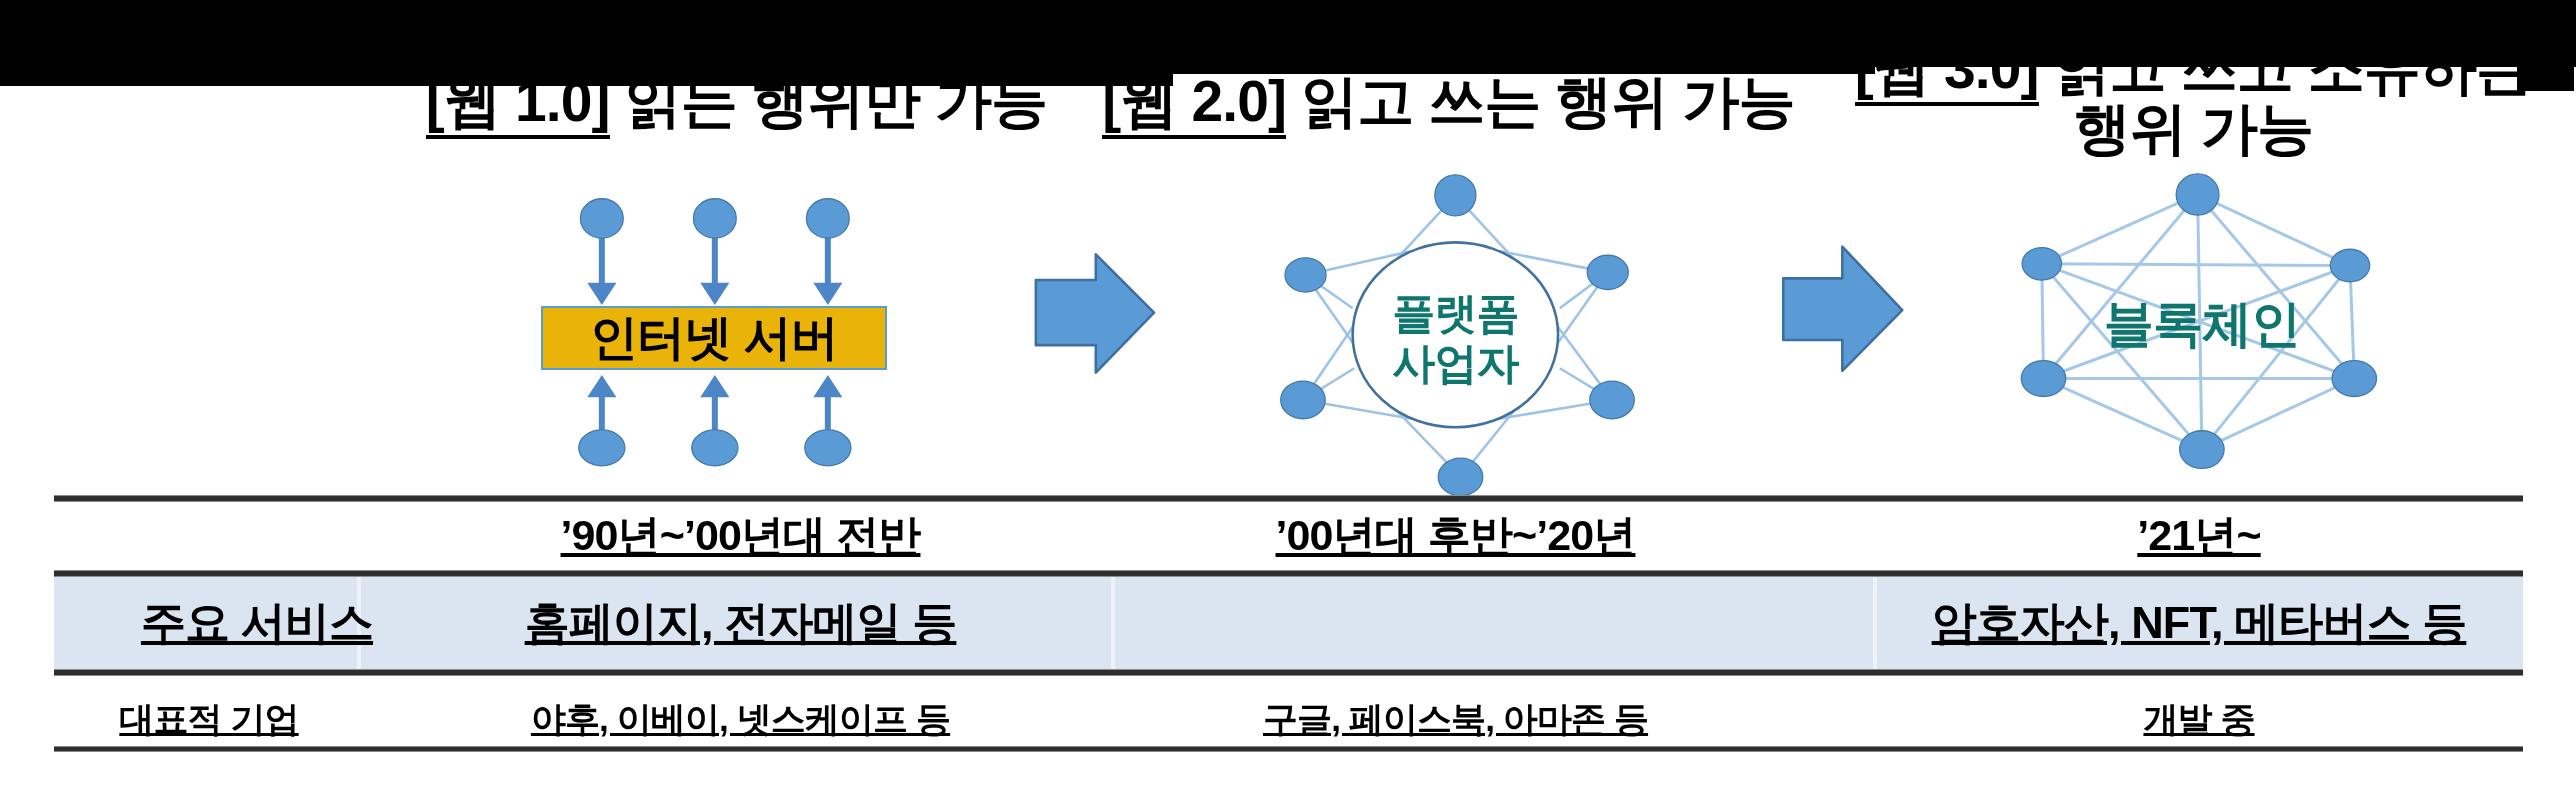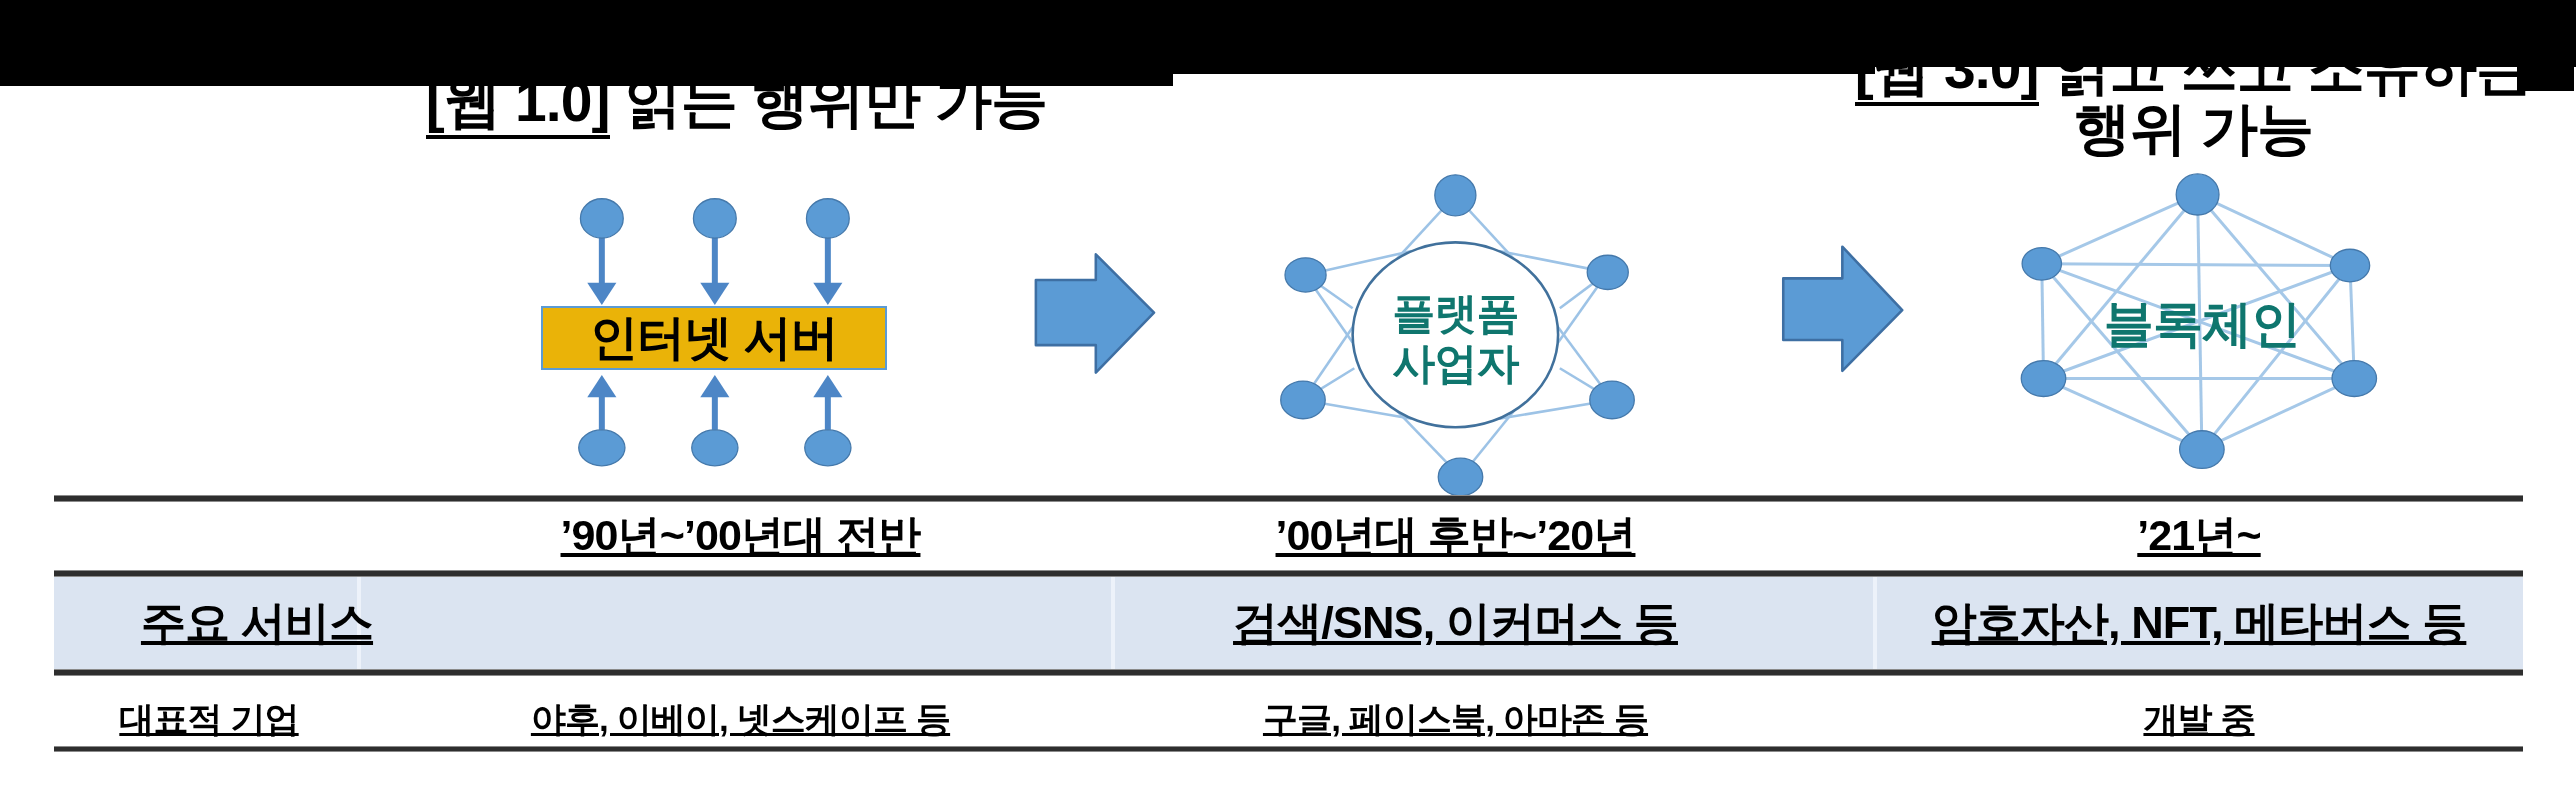--- a/index.html
+++ b/index.html
@@ -140,20 +140,23 @@
   <div class="diag-label" style="left:1353px;top:288px;width:205px;font-size:43px;line-height:50px;z-index:3;">
     <div>플랫폼</div>
     <div>사업자</div>
   </div>
 
   <div class="diag-label" style="left:2031px;top:298px;width:342px;font-size:50px;line-height:53px;z-index:3;">블록체인</div>
 
   <div class="hdr" style="left:360px;top:70px;width:753px;">
     <span class="tag">[웹 1.0]</span><span> 읽는 행위만 가능</span>
   </div>
+  <div class="hdr" style="left:1072px;top:70px;width:753px;">
+    <span class="tag">[웹 2.0]</span><span> 읽고 쓰는 행위 가능</span>
+  </div>
   <div class="hdr" style="left:1817px;top:38px;width:753px;line-height:60px;">
     <div><span class="tag">[웹 3.0]</span><span> 읽고 쓰고 소유하는</span></div>
     <div>행위 가능</div>
   </div>
 
   <div class="blackbar" style="left:0;top:0;width:1173px;height:86px;"></div>
   <div class="blackbar" style="left:1173px;top:0;width:702px;height:74px;"></div>
   <div class="blackbar" style="left:1875px;top:0;width:701px;height:67px;"></div>
   <div class="blackbar" style="left:2517px;top:0;width:57px;height:91px;"></div>
 
@@ -165,21 +168,21 @@
   <div class="tline" style="top:495px;height:6.8px;"></div>
   <div class="tline" style="top:570px;height:6.8px;"></div>
   <div class="tline" style="top:669px;height:6.8px;"></div>
   <div class="tline" style="top:746px;height:6px;"></div>
 
   <div class="cell period" style="left:364px;width:753px;">’90년~’00년대 전반</div>
   <div class="cell period" style="left:1113px;width:685px;">’00년대 후반~’20년</div>
   <div class="cell period" style="left:1875px;width:648px;">’21년~</div>
 
   <div class="cell svc" style="left:54px;width:310px;padding-left:48px;">주요 서비스</div>
-  <div class="cell svc" style="left:1113px;width:685px;">검색/SNS, 이커머스 등</div>
+  <div class="cell svc" style="left:364px;width:753px;">홈페이지, 전자메일 등</div>
   <div class="cell svc" style="left:1875px;width:648px;">암호자산, NFT, 메타버스 등</div>
 
   <div class="cell comp" style="left:54px;width:310px;">대표적 기업</div>
   <div class="cell comp" style="left:364px;width:753px;">야후, 이베이, 넷스케이프 등</div>
   <div class="cell comp" style="left:1113px;width:685px;">구글, 페이스북, 아마존 등</div>
   <div class="cell comp" style="left:1875px;width:648px;">개발 중</div>
 
 </div>
 
 

